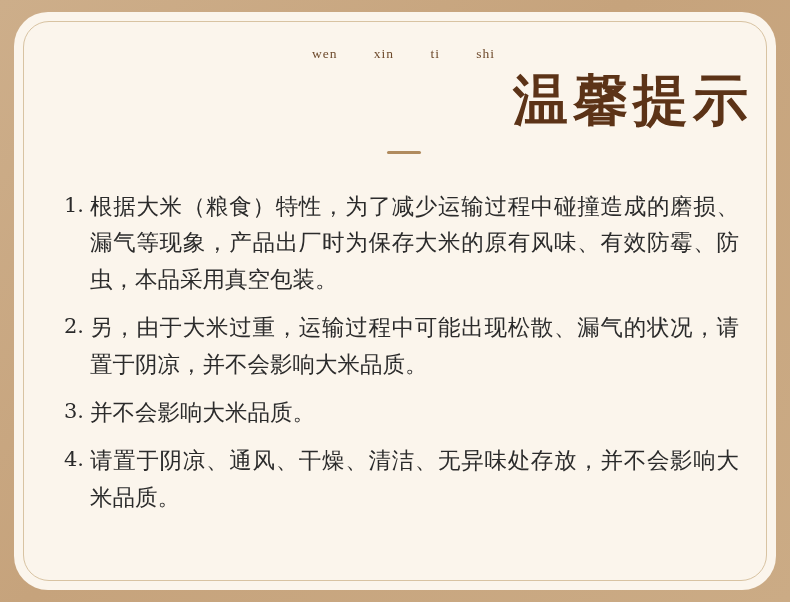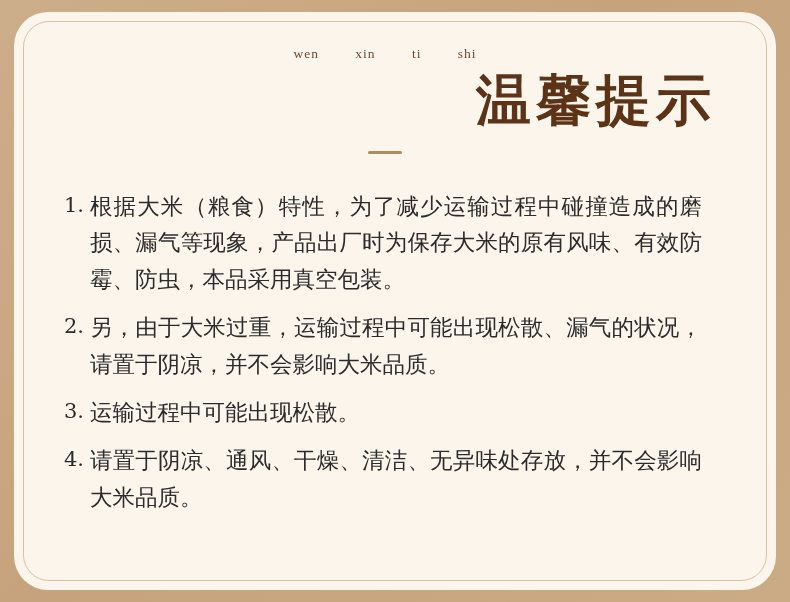--- a/index.html
+++ b/index.html
@@ -42,21 +42,21 @@
     border-radius: 26px;
     box-sizing: border-box;
     pointer-events: none;
   }
   .content {
     position: absolute;
     left: 0;
     top: 0;
     right: 0;
     bottom: 0;
-    padding: 34px 60px 20px 40px;
+    padding: 34px 23px 20px 40px;
     box-sizing: border-box;
   }
   .pinyin {
     text-align: center;
     color: #6e4a2c;
     font-size: 13.5px;
     letter-spacing: 1px;
     font-family: "Liberation Serif", serif;
     margin-bottom: 2px;
   }
@@ -131,21 +131,21 @@
           <div class="list-text">根据大米（粮食）特性，为了减少运输过程中碰撞造成的磨损、漏气等现象，产品出厂时为保存大米的原有风味、有效防霉、防虫，本品采用真空包装。</div>
         </div>
 
         <div class="list-item">
           <div class="list-num">2.</div>
           <div class="list-text">另，由于大米过重，运输过程中可能出现松散、漏气的状况，请置于阴凉，并不会影响大米品质。</div>
         </div>
 
         <div class="list-item">
           <div class="list-num">3.</div>
-          <div class="list-text">运输过程中可能出现松散。</div>
+          <div class="list-text">并不会影响大米品质。</div>
         </div>
 
         <div class="list-item">
           <div class="list-num">4.</div>
           <div class="list-text">请置于阴凉、通风、干燥、清洁、无异味处存放，并不会影响大米品质。</div>
         </div>
 
       </div>
     </div>
   </div>

